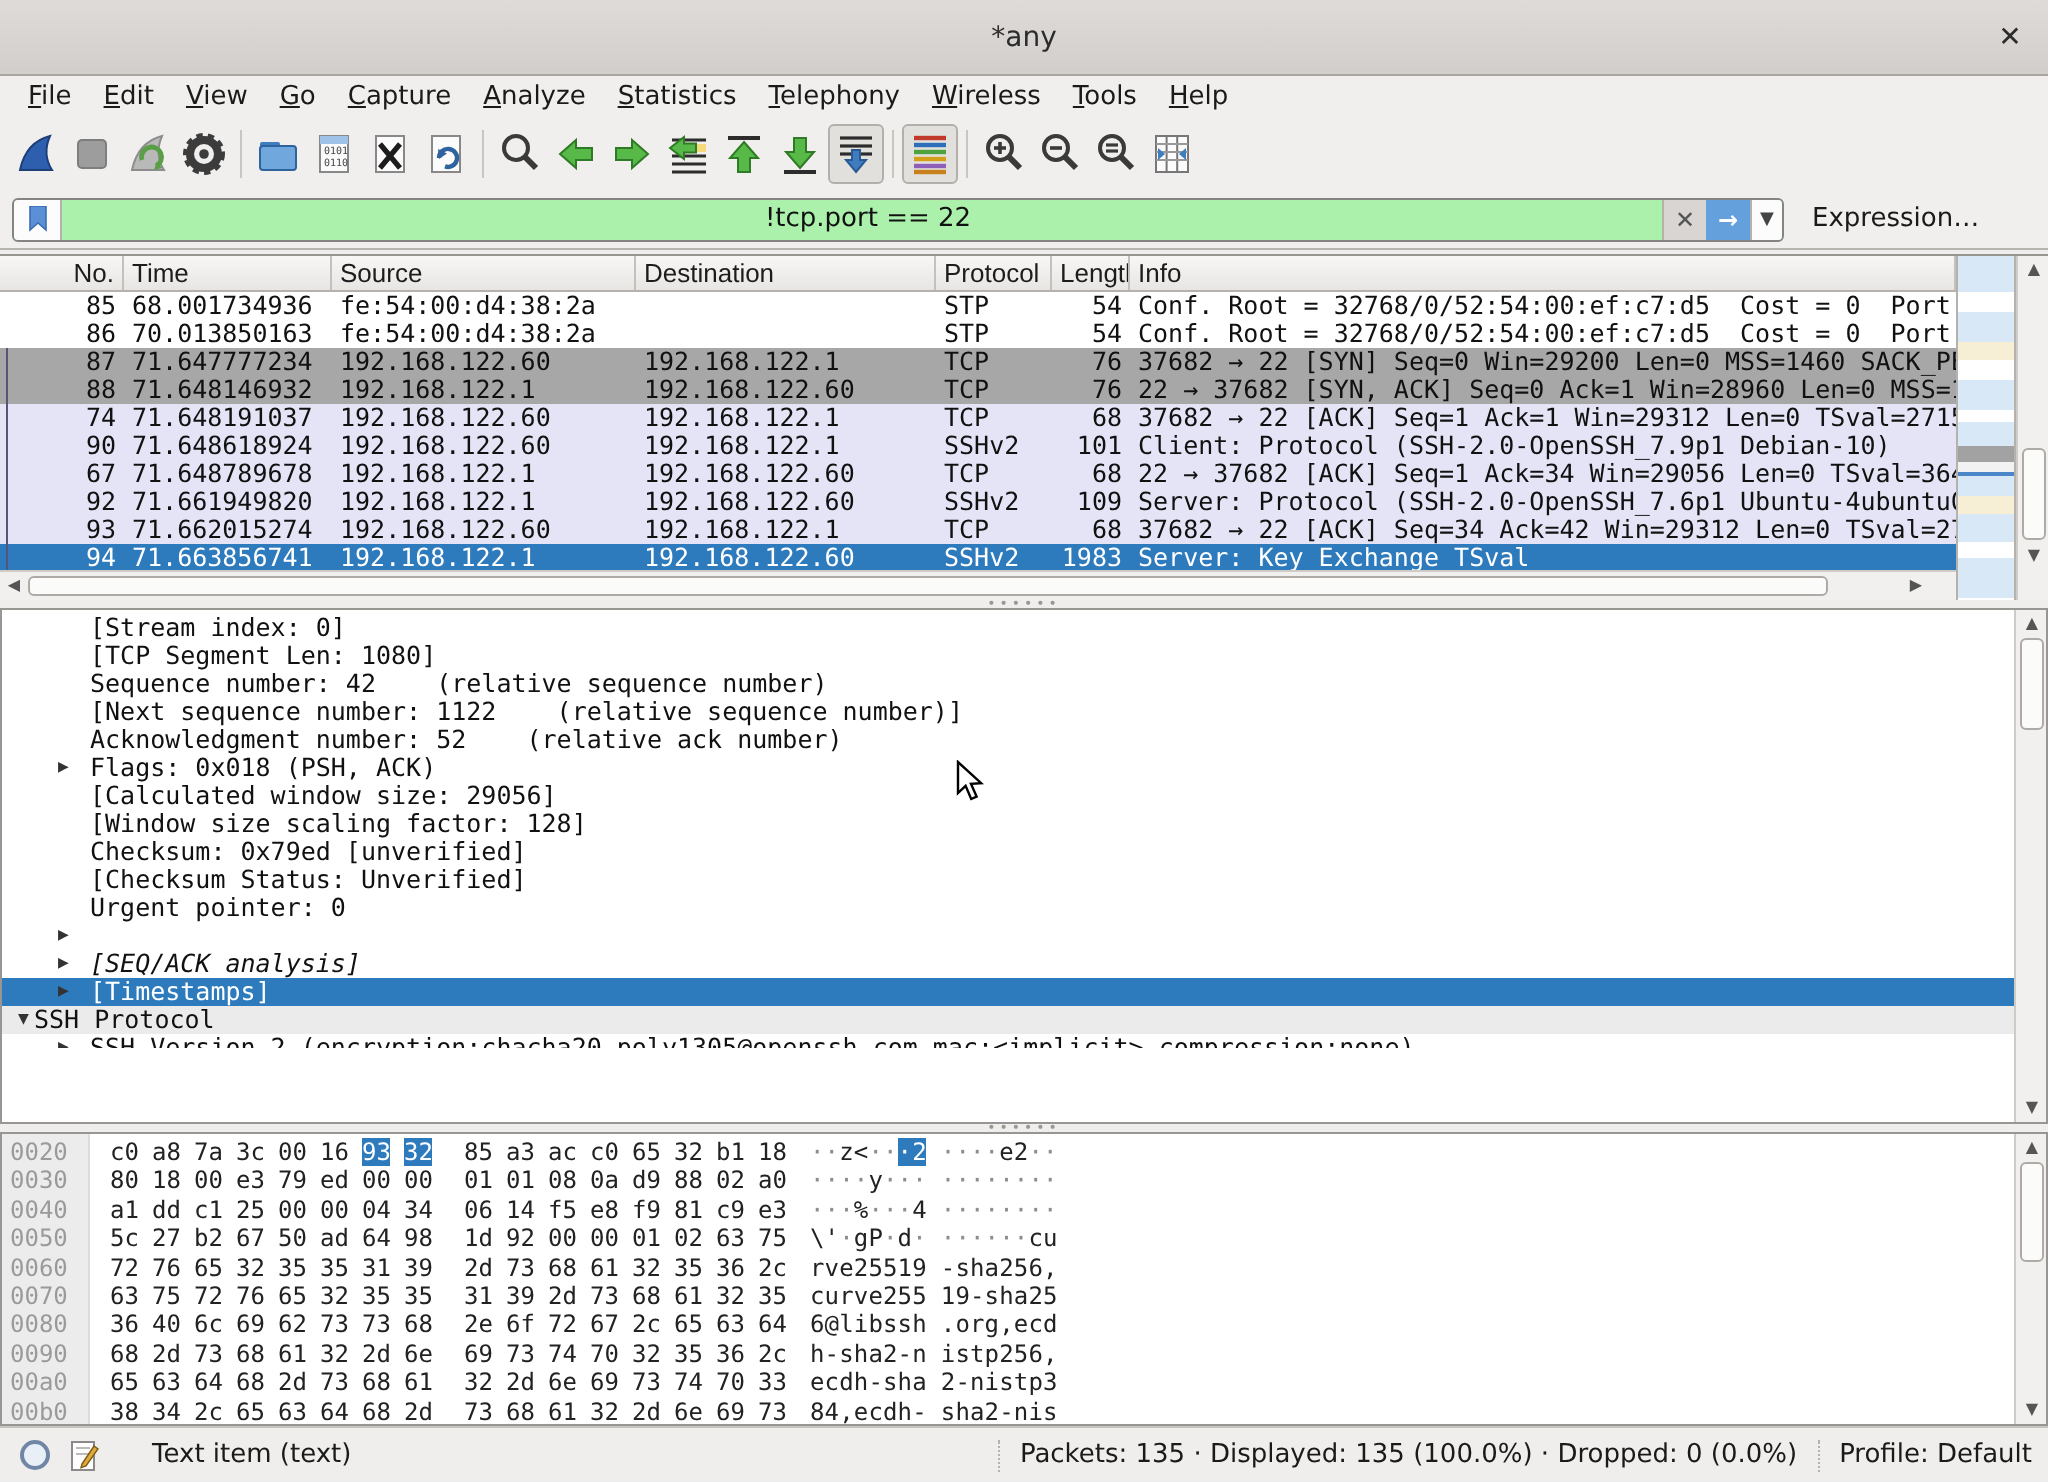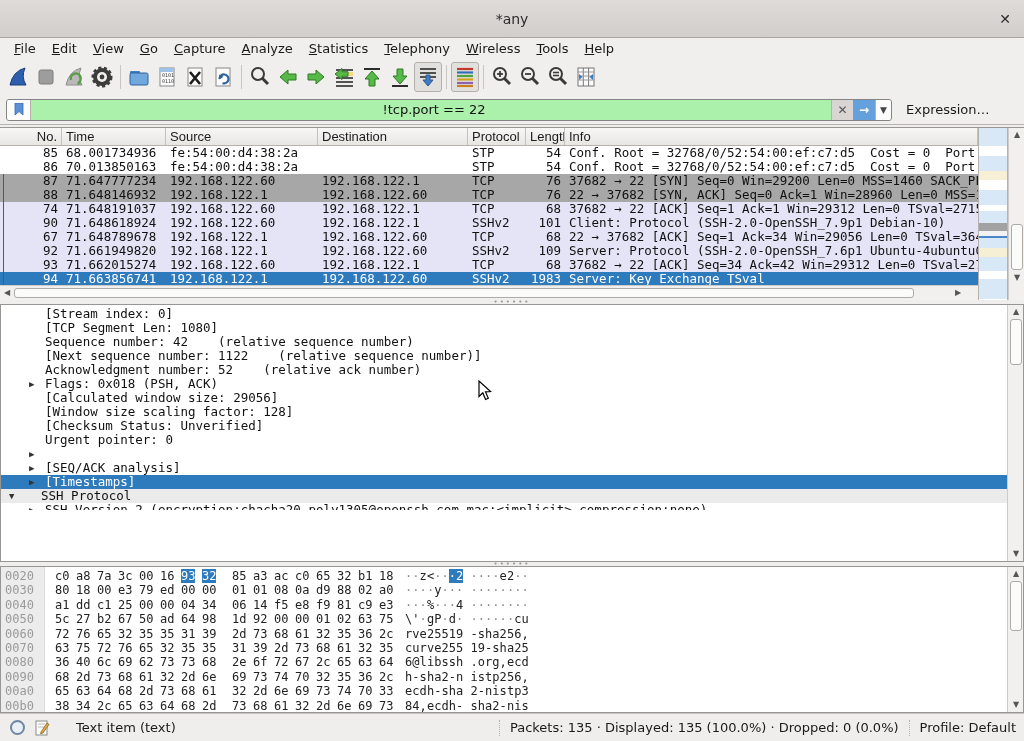--- a/index.html
+++ b/index.html
@@ -419,26 +419,27 @@
   <div class="details">
     <div class="dlines">
         <div class="dline"><span style="padding-left: 44px; display: inline-block;">[Stream index: 0]</span></div>
         <div class="dline"><span style="padding-left: 44px; display: inline-block;">[TCP Segment Len: 1080]</span></div>
         <div class="dline"><span style="padding-left: 44px; display: inline-block;">Sequence number: 42    (relative sequence number)</span></div>
         <div class="dline"><span style="padding-left: 44px; display: inline-block;">[Next sequence number: 1122    (relative sequence number)]</span></div>
         <div class="dline"><span style="padding-left: 44px; display: inline-block;">Acknowledgment number: 52    (relative ack number)</span></div>
         <div class="dline"><span class="arrow" style="left: 28px;">▶</span><span style="padding-left: 44px; display: inline-block;">Flags: 0x018 (PSH, ACK)</span></div>
         <div class="dline"><span style="padding-left: 44px; display: inline-block;">[Calculated window size: 29056]</span></div>
         <div class="dline"><span style="padding-left: 44px; display: inline-block;">[Window size scaling factor: 128]</span></div>
+        <div class="dline"><span style="padding-left: 44px; display: inline-block;">Checksum: 0x79ed [unverified]</span></div>
         <div class="dline"><span style="padding-left: 44px; display: inline-block;">[Checksum Status: Unverified]</span></div>
         <div class="dline"><span style="padding-left: 44px; display: inline-block;">Urgent pointer: 0</span></div>
         <div class="dline"><span class="arrow" style="left: 28px;">▶</span></div>
-        <div class="dline"><span class="arrow" style="left: 28px;">▶</span><span style="padding-left: 44px; display: inline-block;">[SEQ/ACK analysis]</span></div>
+        <div class="dline"><span class="arrow" style="left: 28px;">▶</span><span style="padding-left: 44px; display: inline-block; font-style: italic;">[SEQ/ACK analysis]</span></div>
         <div class="dline sel"><span class="arrow" style="left: 28px;">▶</span><span style="padding-left: 44px; display: inline-block;">[Timestamps]</span></div>
-        <div class="dline hov"><span class="arrow" style="left: 8px;">▼</span><span style="padding-left: 40px; display: inline-block;">SSH Protocol</span></div>
+        <div class="dline hov"><span class="arrow" style="left: 8px;">▼</span><span style="padding-left: 16px; display: inline-block;">SSH Protocol</span></div>
         <div class="dline cut"><span class="arrow" style="left: 28px;">▶</span><span style="padding-left: 44px; display: inline-block;">SSH Version 2 (encryption:chacha20-poly1305@openssh.com mac:&lt;implicit&gt; compression:none)</span></div>
       </div>
     <div class="vscroll">
       <div class="vs-arrow" style="top:1px;">▲</div>
       <div class="vs-thumb" style="top:14px; height:46px;"></div>
       <div class="vs-arrow" style="bottom:1px;">▼</div>
     </div>
   </div>
 
   <div class="splitter" style="top:562px; height:4px;">

